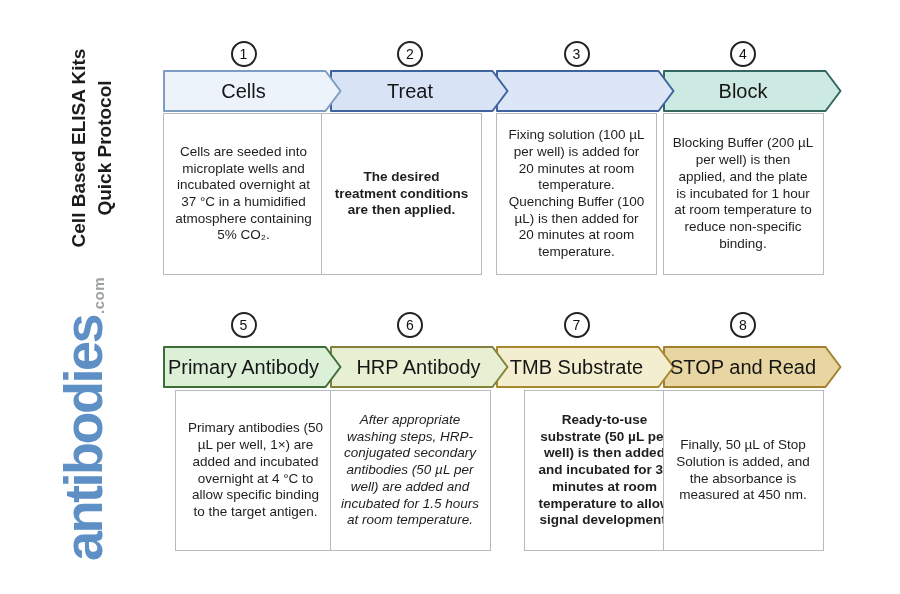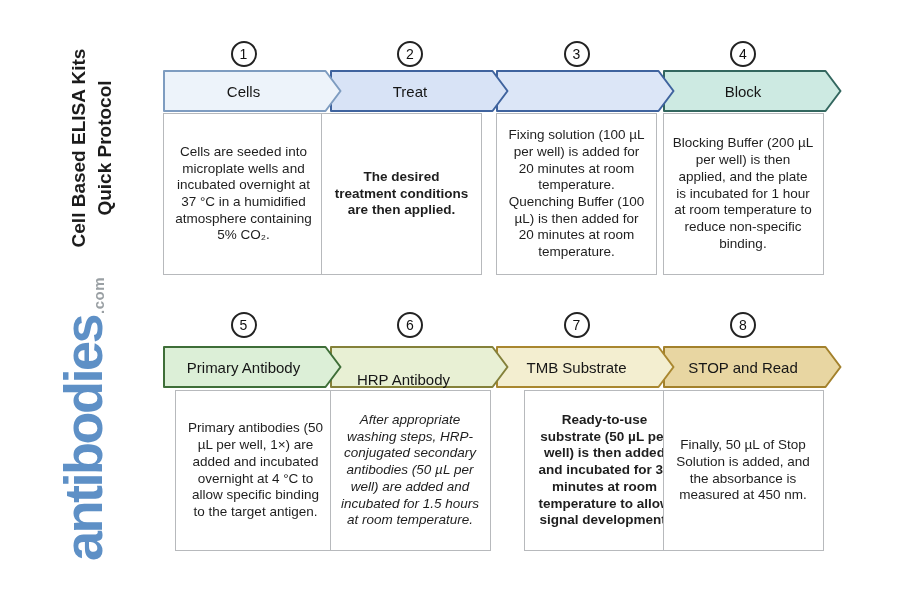--- a/index.html
+++ b/index.html
@@ -34,21 +34,21 @@
     border-radius:50%; background:#fff;
     display:flex; align-items:center; justify-content:center;
     font-size:14px; color:#111;
   }
 
   .arrow { position:absolute; overflow:visible; }
 
   .hlabel {
     position:absolute; width:161px; height:42px;
     display:flex; align-items:center; justify-content:center;
-    font-size:15px; color:#161616; z-index:20;
+    font-size:20px; color:#161616; z-index:20;
   }
 
   .desc {
     position:absolute; width:161px; background:#fff;
     border:1.5px solid #b7b9bc;
     display:flex; align-items:center; justify-content:center;
     padding:8px 9px; text-align:center;
     font-size:13.5px; line-height:1.24; color:#1e1e1e;
   }
   .r1 { top:113px; height:162px; }
@@ -132,21 +132,21 @@
     <polygon points="1,1 162.5,1 177.5,21 162.5,41 1,41" stroke-width="2" stroke-linejoin="round" fill="#e8f0d4" stroke="#84813a"></polygon>
   </svg>
   <svg class="arrow" style="left:496px; top:346px; z-index:6;" width="179" height="42" viewBox="0 0 179 42">
     <polygon points="1,1 162.5,1 177.5,21 162.5,41 1,41" stroke-width="2" stroke-linejoin="round" fill="#f3eed0" stroke="#a9872f"></polygon>
   </svg>
   <svg class="arrow" style="left:662.5px; top:346px; z-index:5;" width="179" height="42" viewBox="0 0 179 42">
     <polygon points="1,1 162.5,1 177.5,21 162.5,41 1,41" stroke-width="2" stroke-linejoin="round" fill="#e8d6a2" stroke="#a3812c"></polygon>
   </svg>
 
   <div class="hlabel" style="left:163px; top:346px;">Primary Antibody</div>
-  <div class="hlabel" style="left:323px; top:346px;margin-top:12px;">HRP Antibody</div>
+  <div class="hlabel" style="left:338px; top:346px;">HRP Antibody</div>
   <div class="hlabel" style="left:496px; top:346px;">TMB Substrate</div>
   <div class="hlabel" style="left:662.5px; top:346px;">STOP and Read</div>
 
   <div class="desc r2" style="left:163px;margin-left:12px;">
       <span>Primary antibodies (50 µL per well, 1×) are added and incubated overnight at 4 °C to allow specific binding to the target antigen.</span>
     </div>
   <div class="desc r2" style="left:329.5px;font-style:italic;">
       <span>After appropriate washing steps, HRP-conjugated secondary antibodies (50 µL per well) are added and incubated for 1.5 hours at room temperature.</span>
     </div>
   <div class="desc r2" style="left:524px;font-weight:bold;">

